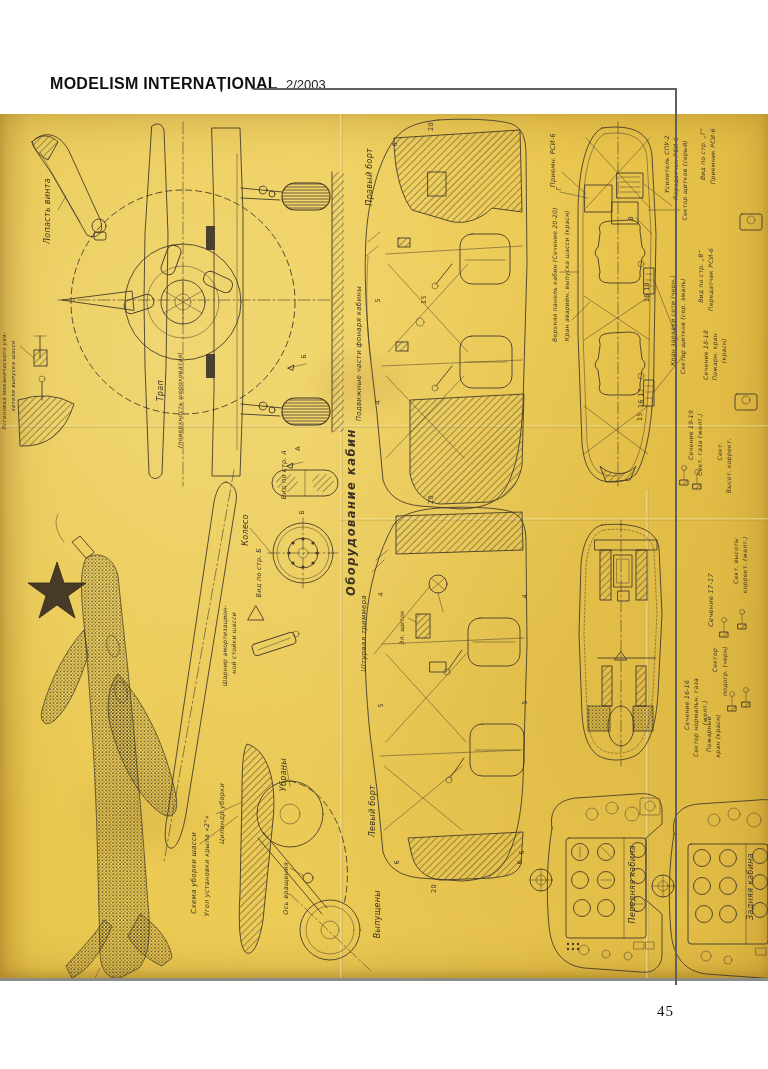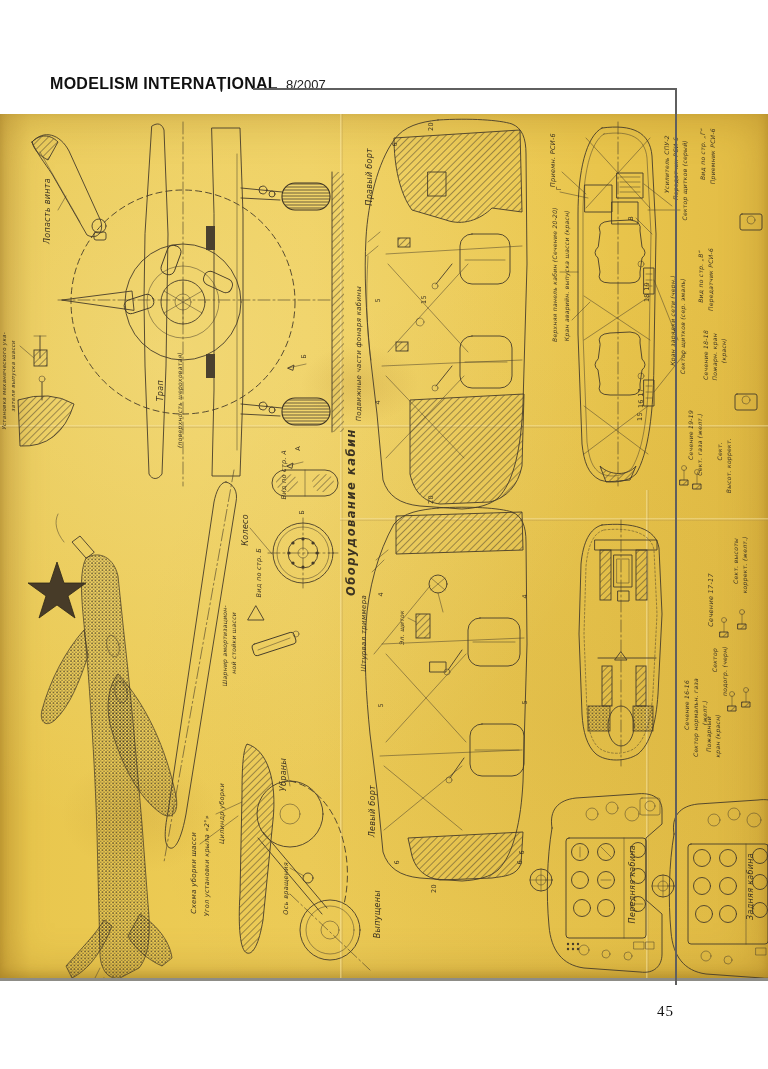--- a/index.html
+++ b/index.html
@@ -39,21 +39,21 @@
   .s55{font-size:5.5px;} .s6{font-size:6px;} .s65{font-size:6.5px;} .s8{font-size:8px;}
   .big{font-size:11.5px;font-weight:bold;letter-spacing:1.5px;}
   .num{font-size:6.5px;font-style:normal;}
 </style>
 </head>
 <body>
 
 <div class="page">
 
   <div class="hdr">
-    <span class="brand">MODELISM INTERNAȚIONAL</span><span class="issue">8/2007</span>
+    <span class="brand">MODELISM INTERNAȚIONAL</span><span class="issue">2/2003</span>
   </div>
   <div class="hrule"></div>
   <div class="vrule"></div>
 
   <div class="scan">
 
     <div class="stain" style="left:300px;top:230px;width:120px;height:80px;background:radial-gradient(rgba(150,100,20,.16),transparent 70%);"></div>
     <div class="stain" style="left:60px;top:640px;width:160px;height:120px;background:radial-gradient(rgba(150,100,20,.13),transparent 70%);"></div>
     <div class="crease-v" style="left:340px;top:0;height:864px;"></div>
     <div class="crease-v" style="left:646px;top:376px;height:488px;"></div>

